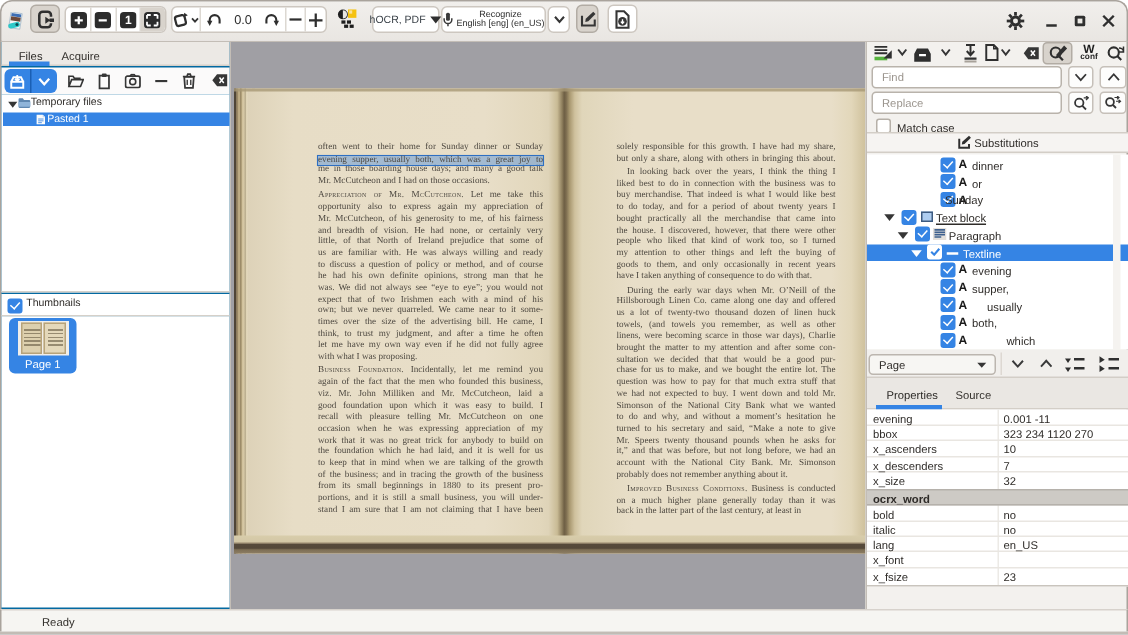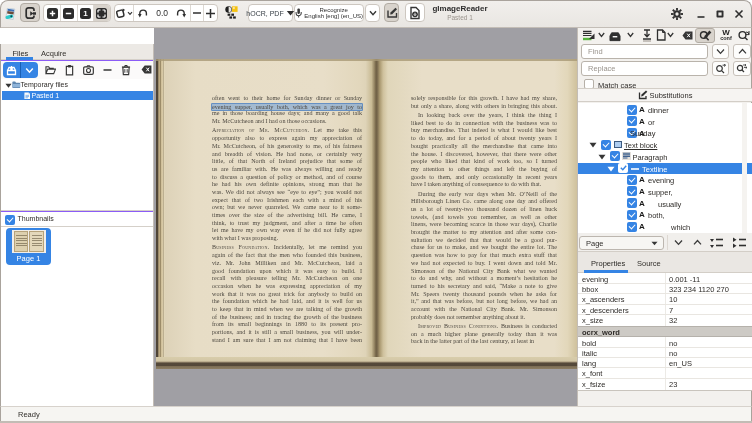--- a/index.html
+++ b/index.html
@@ -17,22 +17,22 @@
 .tbtn { position:absolute; border-radius:4px; display:flex; align-items:center; justify-content:center; }
 .tbtn.white { background:#fff; border:1px solid #cdc7c0; }
 .tbtn.pressed { background:#d8d3cc; border:1px solid #b2aca4; }
 .grp { position:absolute; background:#fff; border:1px solid #cdc7c0; border-radius:4px; display:flex; align-items:center; }
 .gsep { width:1px; align-self:stretch; background:#dcd8d2; }
 #wtitle { left:404px; top:3px; width:110px; text-align:center; }
 #wtitle .t1 { font-size:8px; font-weight:bold; color:#2d2d2d; }
 #wtitle .t2 { font-size:6.5px; color:#9a948d; margin-top:1px; }
 
 
-#leftpanel { left:0; top:28px; width:154px; height:378px; background:#8b5cf6;
-  border-left:1px solid #a9a39c; border-right:1px solid #c3bdb6;margin-top:16px; }
+#leftpanel { left:0; top:28px; width:154px; height:378px; background:#0369a1;
+  border-left:1px solid #a9a39c; border-right:1px solid #c3bdb6; }
 #ltabs { position:absolute; left:0; top:0; width:152px; height:16px; background:#ece9e5; border-bottom:1px solid #d5d0c9; }
 .ltab { position:absolute; font-size:7.5px; color:#35322e; top:4.5px; }
 #ltoolbar { position:absolute; left:0; top:17px; width:152px; height:18px; background:#fbfafa; }
 #ltree { position:absolute; left:0; top:35px; width:152px; height:132px; background:#fff; border-bottom:1px solid #d5d0c9; }
 #lthumbhead { position:absolute; left:0; top:168px; width:152px; height:15px; background:#fff; border-bottom:1px solid #d5d0c9; }
 #lthumbs { position:absolute; left:0; top:183px; width:152px; height:194px; background:#fff; }
 .cb { position:absolute; width:10px; height:10px; border-radius:2px; }
 .cb.on { background:#3584e4; }
 .cb.on:after { content:""; position:absolute; left:2px; top:2.2px; width:5px; height:2.8px; border-left:1.5px solid #fff; border-bottom:1.5px solid #fff; transform:rotate(-48deg); }
 .cb.off { background:#fff; border:1px solid #b6b0a8; width:10px; height:10px; }
@@ -199,24 +199,20 @@
     </div>
 
   <div class="tbtn white" style="left:404px;top:2px;width:20px;height:19px;">
       <svg width="12" height="14" viewBox="0 0 12 14">
         <path d="M2 1.5 h5 l3 3 V12.5 h-8 z" fill="none" stroke="#363636" stroke-width="1.4"></path>
         <circle cx="6" cy="8.3" r="2.9" fill="#363636"></circle>
         <path d="M6 6.8 v2.6 M4.9 8.4 L6 9.6 L7.1 8.4" stroke="#fff" stroke-width="0.9" fill="none"></path>
       </svg>
     </div>
 
-  <div class="abs" id="wtitle">
-      <div class="t1">gImageReader</div>
-      <div class="t2">Pasted 1</div>
-    </div>
 
   <svg class="abs" style="left:670px;top:7px;" width="12" height="12" viewBox="0 0 13 13">
     <g fill="#2f2f2f">
         <circle cx="6.5" cy="6.5" r="4"></circle>
     <g>
           <rect x="5.5" y="0" width="2" height="2.6"></rect>
           <rect x="5.5" y="10.4" width="2" height="2.6"></rect>
           <rect x="0" y="5.5" width="2.6" height="2"></rect>
           <rect x="10.4" y="5.5" width="2.6" height="2"></rect>
     <g transform="rotate(45 6.5 6.5)">
@@ -647,15 +643,15 @@
     <div class="ptbl" style="left:4px;top:75.9px;">italic</div>
       <div class="ptbl" style="left:91px;top:75.9px;">no</div>
     <div class="ptbl" style="left:4px;top:86.1px;">lang</div>
       <div class="ptbl" style="left:91px;top:86.1px;">en_US</div>
     <div class="ptbl" style="left:4px;top:96.3px;">x_font</div>
     <div class="ptbl" style="left:4px;top:106.5px;">x_fsize</div>
       <div class="ptbl" style="left:91px;top:106.5px;">23</div>
   </div>
 </div>
 <div class="abs" id="status">
-    <span style="position:absolute;left:17px;top:3px;">Ready</span>
+    <span style="position:absolute;left:27px;top:3px;">Ready</span>
   </div>
 <div class="abs" id="bottomedge"></div>
 
 </body></html>

